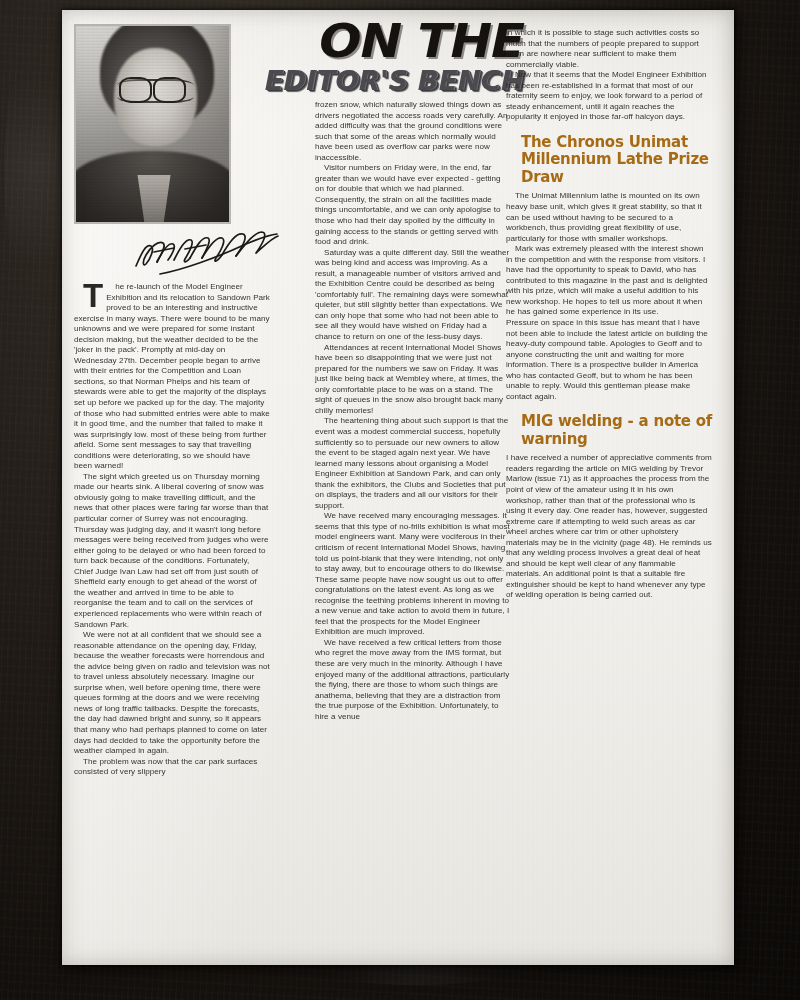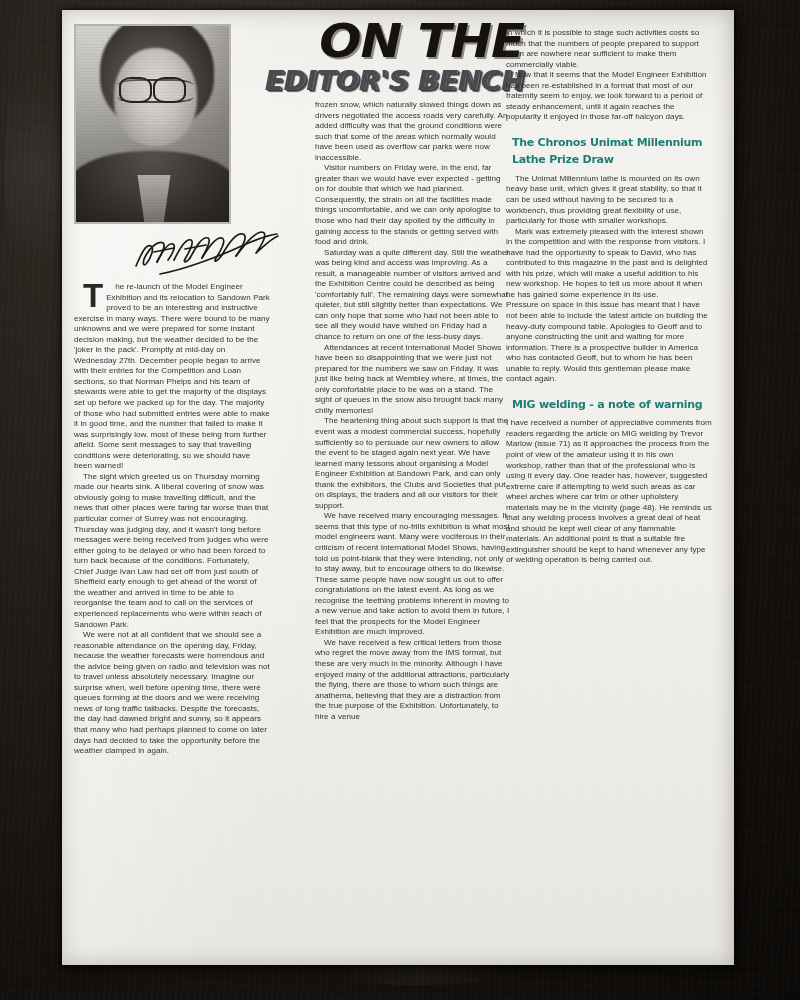--- a/index.html
+++ b/index.html
@@ -245,25 +245,25 @@
     font-weight: bold;
     font-size: 33px;
     line-height: 26px;
     padding: 1px 3px 0 0;
     color: #1d1a18;
   }
 
   .section-head {
     font-family: "DejaVu Sans", sans-serif;
     font-weight: bold;
-    font-size: 11px;
+    font-size: 15px;
     line-height: 17.5px;
     letter-spacing: -.3px;
-    color: #0f766e;
-    margin: 11px 0 5px 6px;
+    color: #a16207;
+    margin: 11px 0 5px 15px;
   }
 
   
   .inkfade {
     filter: contrast(1.02);
     opacity: .93;
   }
 </style>
 </head>
 <body>
@@ -315,20 +315,21 @@
 
     <div class="masthead">
       <div class="title-on-the">ON THE</div>
       <div class="title-editors-bench">EDITOR'S BENCH</div>
     </div>
 
     <div class="col inkfade" id="col1">
         <p class="dropcap-para"><span class="dropcap">T</span>he re-launch of the Model Engineer Exhibition and its relocation to Sandown Park proved to be an interesting and instructive exercise in many ways. There were bound to be many unknowns and we were prepared for some instant decision making, but the weather decided to be the 'joker in the pack'. Promptly at mid-day on Wednesday 27th. December people began to arrive with their entries for the Competition and Loan sections, so that Norman Phelps and his team of stewards were able to get the majority of the displays set up before we packed up for the day. The majority of those who had submitted entries were able to make it in good time, and the number that failed to make it was surprisingly low. most of these being from further afield. Some sent messages to say that travelling conditions were deteriorating, so we should have been warned!</p>
         <p>The sight which greeted us on Thursday morning made our hearts sink. A liberal covering of snow was obviously going to make travelling difficult, and the news that other places were faring far worse than that particular corner of Surrey was not encouraging. Thursday was judging day, and it wasn't long before messages were being received from judges who were either going to be delayed or who had been forced to turn back because of the conditions. Fortunately, Chief Judge Ivan Law had set off from just south of Sheffield early enough to get ahead of the worst of the weather and arrived in time to be able to reorganise the team and to call on the services of experienced replacements who were within reach of Sandown Park.</p>
         <p>We were not at all confident that we should see a reasonable attendance on the opening day, Friday, because the weather forecasts were horrendous and the advice being given on radio and television was not to travel unless absolutely necessary. Imagine our surprise when, well before opening time, there were queues forming at the doors and we were receiving news of long traffic tailbacks. Despite the forecasts, the day had dawned bright and sunny, so it appears that many who had perhaps planned to come on later days had decided to take the opportunity before the weather clamped in again.</p>
+        <p>The problem was now that the car park surfaces consisted of very slippery</p>
       </div>
 
     <div class="col inkfade" id="col2">
         <p class="no-indent">frozen snow, which naturally slowed things down as drivers negotiated the access roads very carefully. An added difficulty was that the ground conditions were such that some of the areas which normally would have been used as overflow car parks were now inaccessible.</p>
         <p>Visitor numbers on Friday were, in the end, far greater than we would have ever expected - getting on for double that which we had planned. Consequently, the strain on all the facilities made things uncomfortable, and we can only apologise to those who had their day spoiled by the difficulty in gaining access to the stands or getting served with food and drink.</p>
         <p>Saturday was a quite different day. Still the weather was being kind and access was improving. As a result, a manageable number of visitors arrived and the Exhibition Centre could be described as being 'comfortably full'. The remaining days were somewhat quieter, but still slightly better than expectations. We can only hope that some who had not been able to see all they would have wished on Friday had a chance to return on one of the less-busy days.</p>
         <p>Attendances at recent International Model Shows have been so disappointing that we were just not prepared for the numbers we saw on Friday. It was just like being back at Wembley where, at times, the only comfortable place to be was on a stand. The sight of queues in the snow also brought back many chilly memories!</p>
         <p>The heartening thing about such support is that the event was a modest commercial success, hopefully sufficiently so to persuade our new owners to allow the event to be staged again next year. We have learned many lessons about organising a Model Engineer Exhibition at Sandown Park, and can only thank the exhibitors, the Clubs and Societies that put on displays, the traders and all our visitors for their support.</p>
         <p>We have received many encouraging messages. It seems that this type of no-frills exhibition is what most model engineers want. Many were vociferous in their criticism of recent International Model Shows, having told us point-blank that they were intending, not only to stay away, but to encourage others to do likewise. These same people have now sought us out to offer congratulations on the latest event. As long as we recognise the teething problems inherent in moving to a new venue and take action to avoid them in future, I feel that the prospects for the Model Engineer Exhibition are much improved.</p>
         <p>We have received a few critical letters from those who regret the move away from the IMS format, but these are very much in the minority. Although I have enjoyed many of the additional attractions, particularly the flying, there are those to whom such things are anathema, believing that they are a distraction from the true purpose of the Exhibition. Unfortunately, to hire a venue</p>

